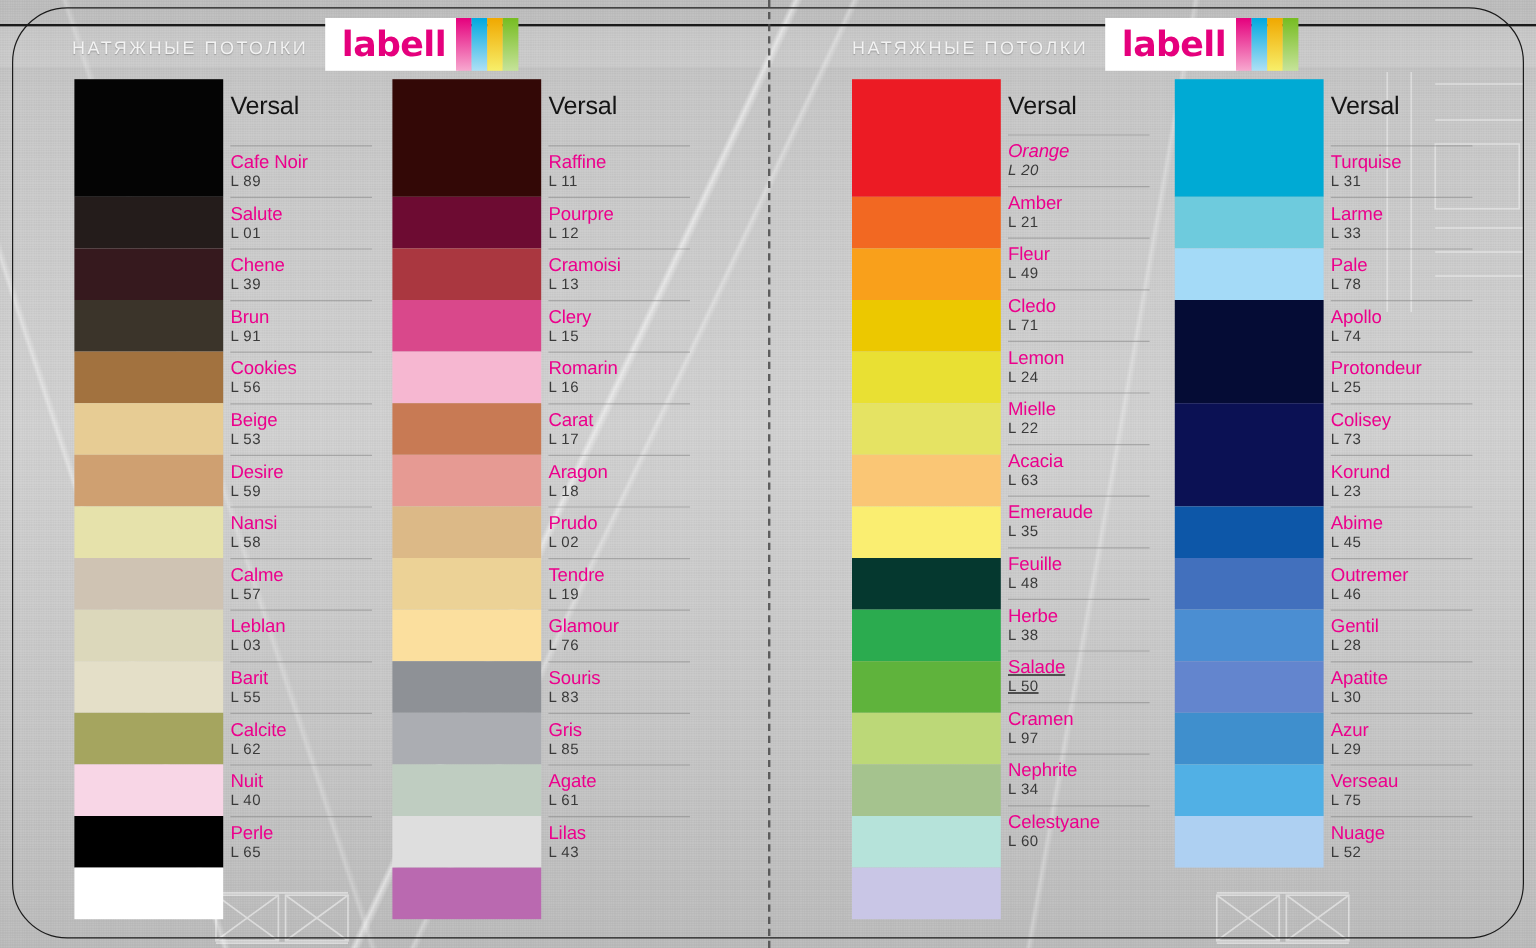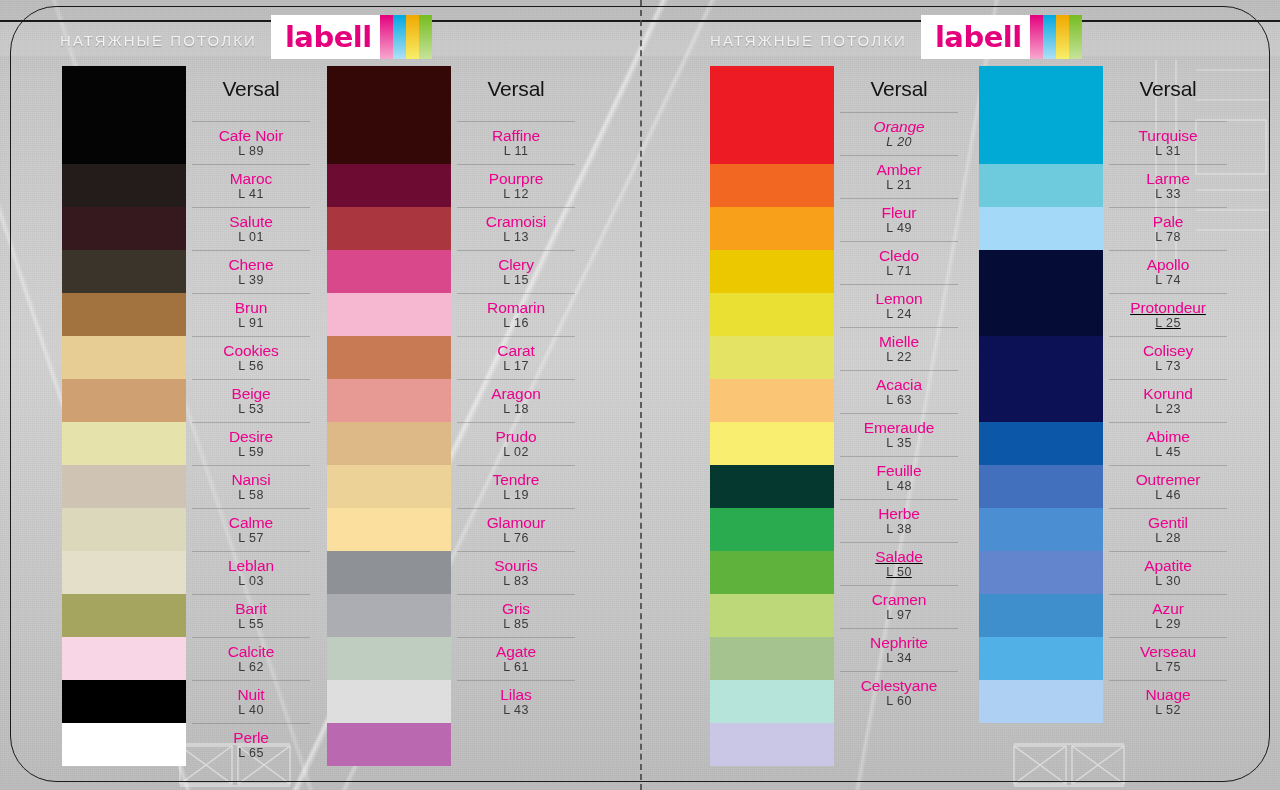--- a/index.html
+++ b/index.html
@@ -54,21 +54,21 @@
     padding:0 10px 0 14px;position:relative;top:-3px;
   }
   .logo-word{
     color:#e5007d;font-size:29px;font-weight:700;letter-spacing:-.5px;line-height:1;
     font-family:"DejaVu Sans","Liberation Sans",sans-serif;
   }
   .cmyk{display:flex;height:44px;position:relative;top:-3px;}
   .cmyk i{display:block;width:13px;height:100%;}
 
   
-  .col{position:absolute;display:flex;text-align:center;}
+  .col{position:absolute;display:flex;}
   .swatches{position:relative;width:124px;}
   .sw{width:124px;}
   .labels{position:relative;width:118px;margin-left:6px;}
   .versal{
     font-size:21px;color:#141414;font-weight:400;letter-spacing:-.2px;
     height:46px;line-height:46px;
   }
   .lab{
     position:relative;border-top:1px solid rgba(120,120,120,.45);
     padding-top:5px;box-sizing:border-box;
@@ -167,24 +167,20 @@
         <div class="sw" style="background: rgb(0, 0, 0); height: 43px;"></div>
         <div class="sw" style="background: rgb(255, 255, 255); height: 43px;"></div>
       </div>
     <div class="labels">
       <div class="versal">Versal</div>
     <div class="lab" style="height: 43px; margin-top: 9px;">
           <div class="nm">Cafe Noir</div>
           <div class="cd">L 89</div>
         </div>
         <div class="lab" style="height: 43px;">
-          <div class="nm">Maroc</div>
-          <div class="cd">L 41</div>
-        </div>
-        <div class="lab" style="height: 43px;">
           <div class="nm">Salute</div>
           <div class="cd">L 01</div>
         </div>
         <div class="lab" style="height: 43px;">
           <div class="nm">Chene</div>
           <div class="cd">L 39</div>
         </div>
         <div class="lab" style="height: 43px;">
           <div class="nm">Brun</div>
           <div class="cd">L 91</div>
@@ -416,21 +412,21 @@
           <div class="cd">L 33</div>
         </div>
         <div class="lab" style="height: 43px;">
           <div class="nm">Pale</div>
           <div class="cd">L 78</div>
         </div>
         <div class="lab" style="height: 43px;">
           <div class="nm">Apollo</div>
           <div class="cd">L 74</div>
         </div>
-        <div class="lab" style="height: 43px; text-decoration: underline;">
+        <div class="lab" style="height: 43px;">
           <div class="nm">Protondeur</div>
           <div class="cd">L 25</div>
         </div>
         <div class="lab" style="height: 43px;">
           <div class="nm">Colisey</div>
           <div class="cd">L 73</div>
         </div>
         <div class="lab" style="height: 43px;">
           <div class="nm">Korund</div>
           <div class="cd">L 23</div>

